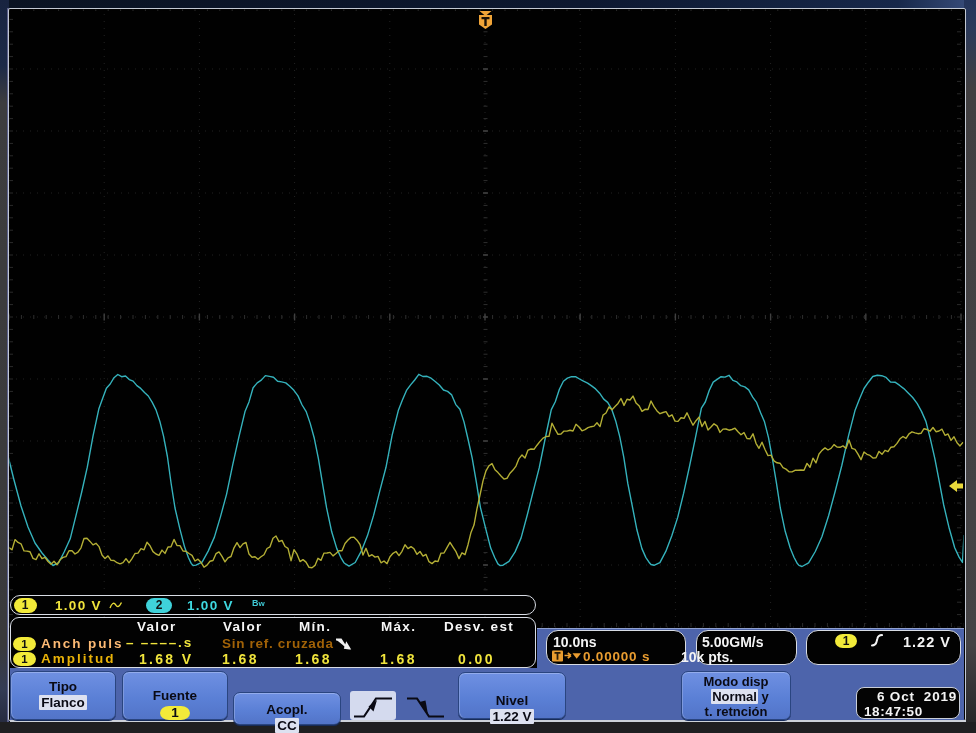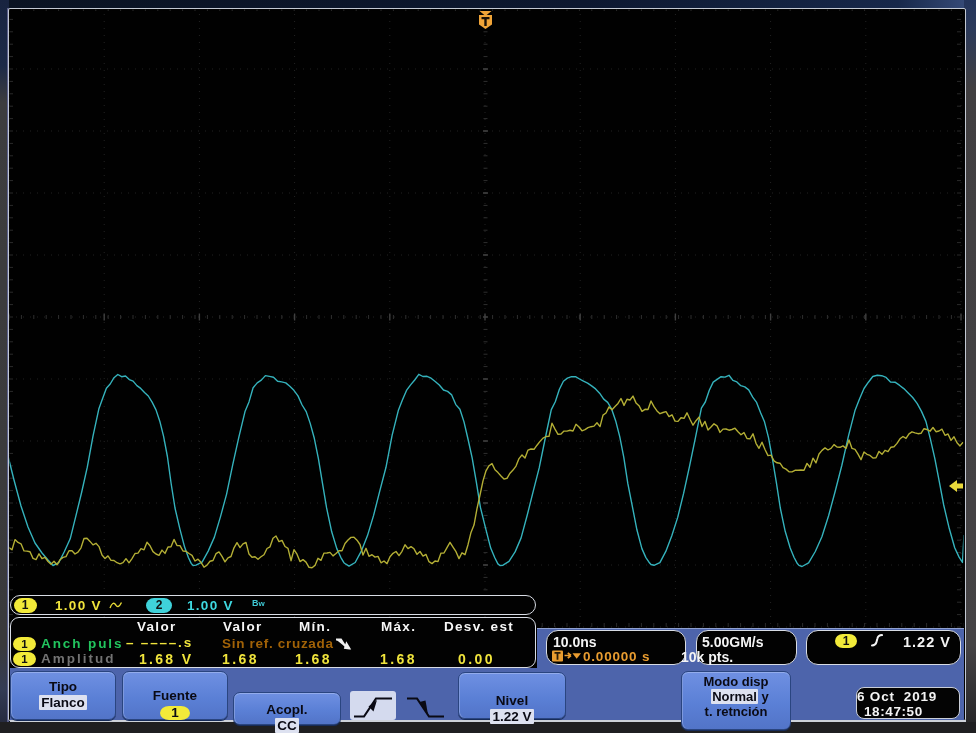--- a/index.html
+++ b/index.html
@@ -489,28 +489,28 @@
 <div class="abs" style="left:252px;top:598px;color:#3fc8d4;font-size:9px;">B<span style="font-size:8px;">w</span></div>
 
 <div class="abs" style="left:0;top:619px;width:976px;color:#f6f6f6;font-size:13.5px;letter-spacing:1.3px;">
  <span class="abs" style="left:137px;">Valor</span>
  <span class="abs" style="left:223px;">Valor</span>
  <span class="abs" style="left:299px;">Mín.</span>
  <span class="abs" style="left:381px;">Máx.</span>
  <span class="abs" style="left:444px;">Desv. est</span>
 </div>
 <div class="pill" style="left:13px;top:637px;width:23px;height:14px;line-height:14px;font-size:11.5px;border-radius:8px/7px;">1</div>
-<div class="abs" style="left:41px;top:635.5px;color:#22c55e;font-size:13.5px;letter-spacing:1.9px;">Anch puls</div>
+<div class="abs" style="left:41px;top:635.5px;color:#fdba74;font-size:13.5px;letter-spacing:1.9px;">Anch puls</div>
 <div class="abs" style="left:126px;top:634.5px;color:#f0e43c;font-size:13.5px;letter-spacing:1.8px;">– ––––.s</div>
 <div class="abs" style="left:222px;top:635.5px;color:#a16207;font-size:13.5px;letter-spacing:0.7px;">Sin ref. cruzada</div>
 <svg class="abs" style="left:335px;top:638px" width="17" height="12" viewBox="0 0 17 12">
       <path d="M1 1.5 L6 1.5 L11.5 10 M14.5 10.5 L10 10 L11.5 5.5 Z" fill="#f0f0f0" stroke="#f0f0f0" stroke-width="1.8"></path>
     </svg>
 <div class="pill" style="left:13px;top:652px;width:23px;height:14px;line-height:14px;font-size:11.5px;border-radius:8px/7px;">1</div>
-<div class="abs" style="left:41px;top:650.5px;color:#737373;font-size:13.5px;letter-spacing:2px;">Amplitud</div>
+<div class="abs" style="left:41px;top:650.5px;color:#eab308;font-size:13.5px;letter-spacing:2px;">Amplitud</div>
 <div class="abs" style="left:139px;top:650.5px;color:#f0e43c;font-size:14px;letter-spacing:2.3px;">1.68 V</div>
 <div class="abs" style="left:222px;top:650.5px;color:#f0e43c;font-size:14px;letter-spacing:2.4px;">1.68</div>
 <div class="abs" style="left:295px;top:650.5px;color:#f0e43c;font-size:14px;letter-spacing:2.4px;">1.68</div>
 <div class="abs" style="left:380px;top:650.5px;color:#f0e43c;font-size:14px;letter-spacing:2.4px;">1.68</div>
 <div class="abs" style="left:458px;top:650.5px;color:#f0e43c;font-size:14px;letter-spacing:2.4px;">0.00</div>
 
 <div class="abs" style="left:553px;top:634px;color:#f4f4f4;font-size:14px;">10.0ns</div>
 <div class="abs" style="left:552px;top:649px;color:#e89c30;font-size:13.5px;">
  <svg width="136" height="14" viewBox="0 0 136 14" style="vertical-align:top">
         <g fill="#e89c30">
@@ -548,21 +548,21 @@
 <svg class="abs" style="left:350px;top:691px" width="100" height="30" viewBox="0 0 100 30">
  <path d="M4 25.5 L14 25.5 L26 7.5 L42 7.5" fill="none" stroke="#0a0a14" stroke-width="2.1"></path>
  <polygon points="27,9 18.5,15.5 23.5,20.5" fill="#0a0a14"></polygon>
  <path d="M57 7.5 L67 7.5 L79 25.5 L94 25.5" fill="none" stroke="#0a0a14" stroke-width="2.1"></path>
  <polygon points="78,23.5 69.5,11 75.5,9.5" fill="#0a0a14"></polygon>
 </svg>
 <div class="btn" style="left:458px;top:672px;width:108px;height:47px;">
  <div style="margin-top:20px;">Nivel</div>
  <div style="margin-top:1px;"><span class="hl">1.22 V</span></div>
 </div>
-<div class="btn" style="left:681px;top:671px;width:110px;height:59px;font-size:13px;">
+<div class="btn" style="left:681px;top:671px;width:110px;height:49px;font-size:13px;">
  <div style="margin-top:2px;">Modo disp</div>
  <div style="margin-top:0;padding-left:8px;"><span class="hl" style="padding:0 1px;">Normal</span> y</div>
  <div style="margin-top:0;">t. retnción</div>
 </div>
 <div class="abs" style="left:856px;top:687px;width:104px;height:32px;background:#040404;border:1.5px solid #c9ced8;border-radius:8px;color:#f4f4f4;font-size:13.5px;text-align:center;">
- <div style="margin-top:1px;padding-left:0;letter-spacing:0.8px;text-align:left;">6 Oct&nbsp; 2019</div>
+ <div style="margin-top:1px;padding-left:20px;letter-spacing:0.8px;text-align:left;">6 Oct&nbsp; 2019</div>
  <div style="text-align:left;padding-left:7px;letter-spacing:0.6px;">18:47:50</div>
 </div>
 </div>
 </body></html>

